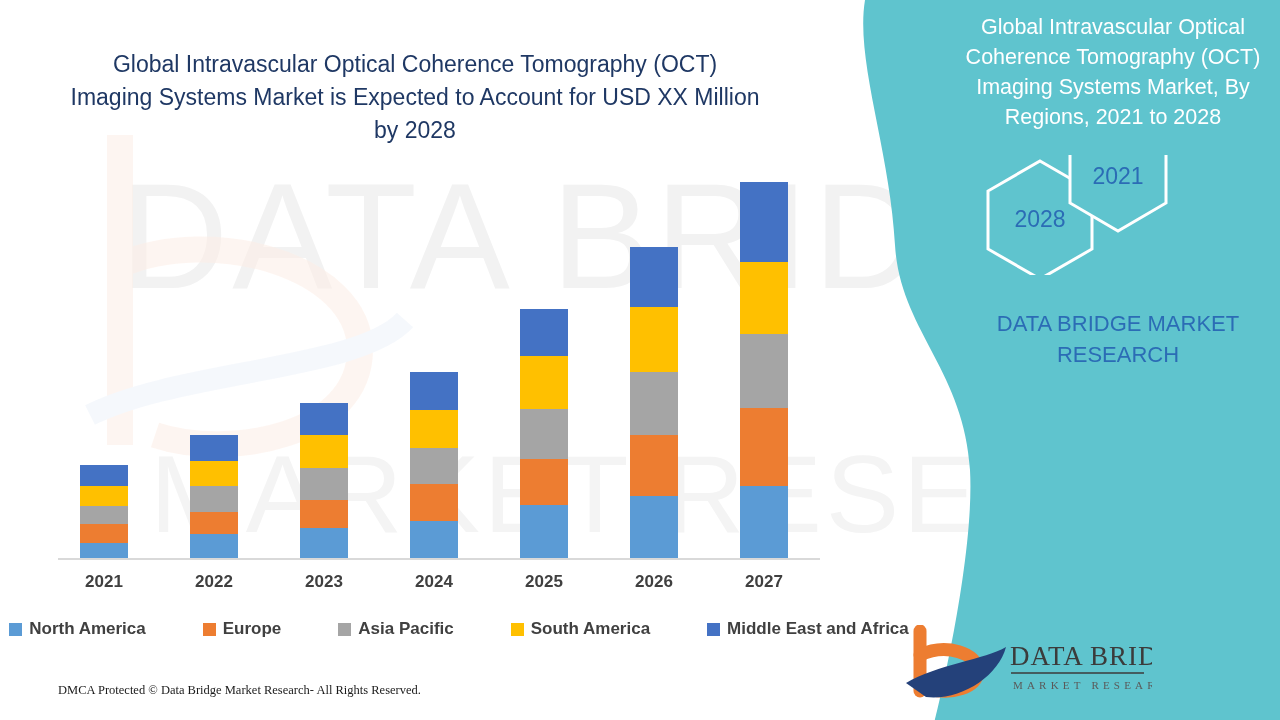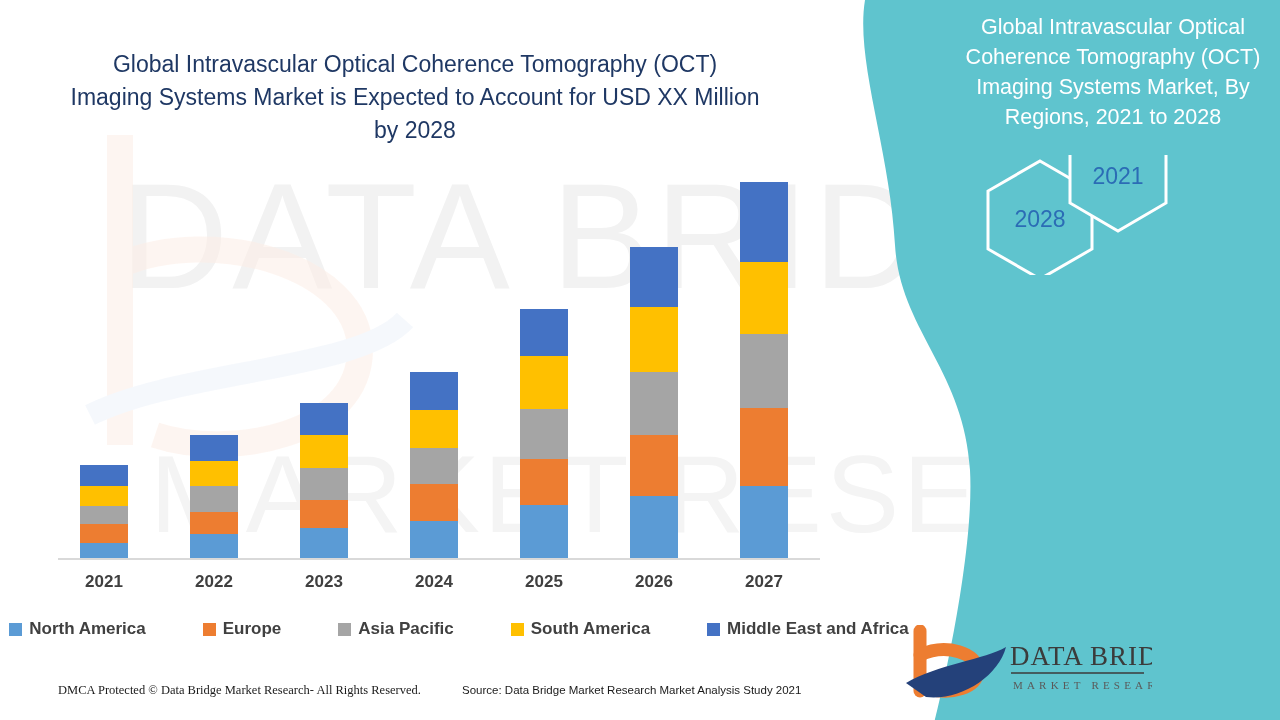--- a/index.html
+++ b/index.html
@@ -210,27 +210,27 @@
 
     <svg class="hexwrap" viewBox="0 0 300 120">
 
       <polygon points="70,6 122,36 122,94 70,124 18,94 18,36" fill="none" stroke="#ffffff" stroke-width="3"></polygon>
       <text class="hex-label" x="70" y="72">2028</text>
 
       <polygon points="148,-34 196,-6 196,48 148,76 100,48 100,-6" fill="#5FC4CE" stroke="#ffffff" stroke-width="3"></polygon>
       <text class="hex-label" x="148" y="29">2021</text>
     </svg>
 
+    <div class="dbmr-name">DATA BRIDGE MARKET RESEARCH</div>
 
     <svg class="logo-bottom" viewBox="0 0 250 76">
       <path d="M18 6 L18 66" stroke="#ED7D31" stroke-width="13" fill="none" stroke-linecap="round"></path>
       <path d="M18 30 C 44 18, 76 28, 76 46 C 76 63, 48 70, 28 64" stroke="#ED7D31" stroke-width="13" fill="none" stroke-linecap="round"></path>
       <path d="M4 58 C 34 40, 84 34, 104 22 C 96 52, 58 76, 24 72" fill="#24417A"></path>
       <text x="108" y="40" font-family="Liberation Serif, serif" font-size="27" fill="#3b3b3b" letter-spacing="1">DATA BRIDGE</text>
       <line x1="109" y1="48" x2="242" y2="48" stroke="#3b3b3b" stroke-width="1.3"></line>
       <text x="111" y="64" font-family="Liberation Serif, serif" font-size="11" fill="#5a5a5a" letter-spacing="4.2">MARKET RESEARCH</text>
     </svg>
   </div>
 
   <div class="footer-left">DMCA Protected © Data Bridge Market Research- All Rights Reserved.</div>
-  <div class="footer-right">Source: Data Bridge Market Research Market Analysis Study 2021</div>
 
 </div>
 
 </body></html>

